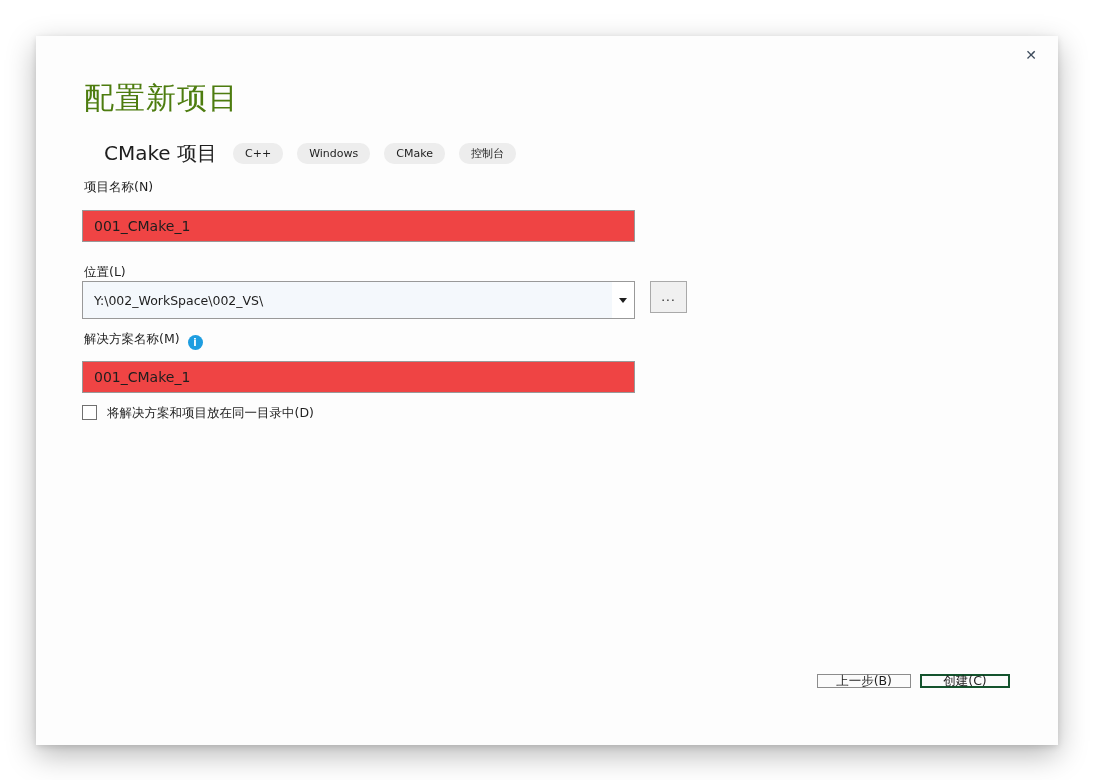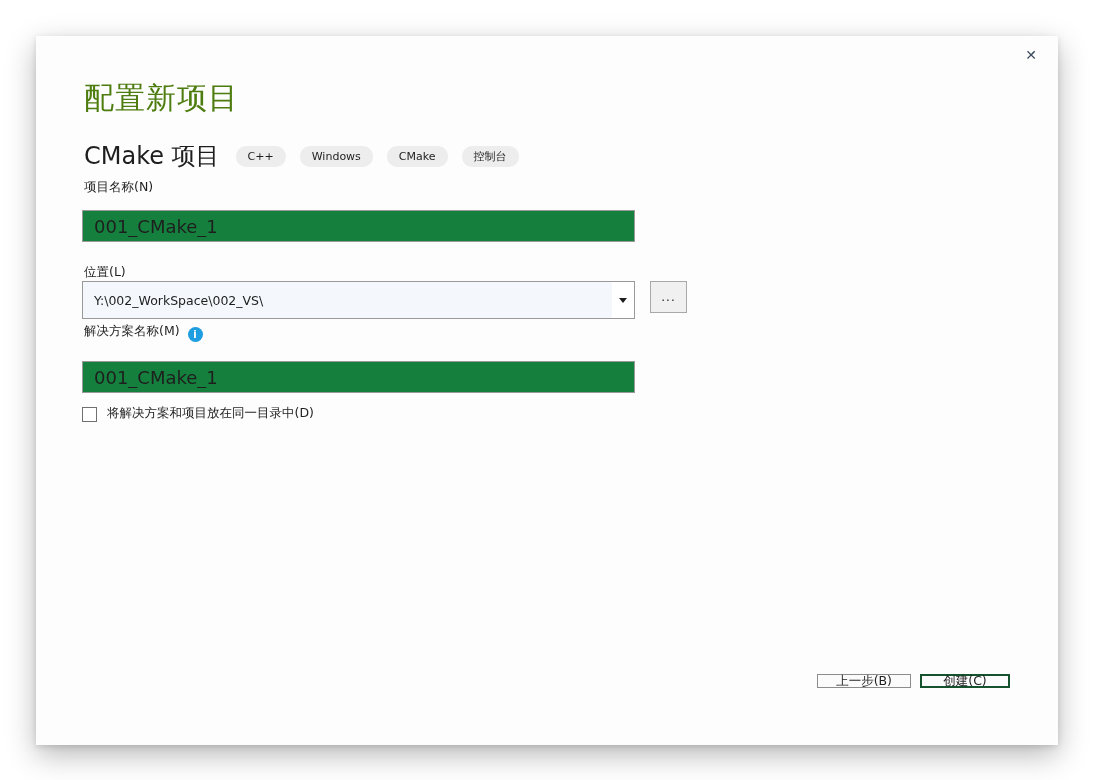--- a/index.html
+++ b/index.html
@@ -31,22 +31,23 @@
     font-weight: 400;
     color: #4d7c0f;
     letter-spacing: 1px;
   }
   .subtitle-row {
     position: absolute;
     left: 48px; top: 104px;
     display: flex; align-items: center; gap: 16px;
   }
   .template-name {
-    font-size: 24px;
-    color: #1e1e1e;
+    font-size: 20px;
+    color: #1e1e1e;
+    margin-left: 20px;
   }
   .tags { display: flex; align-items: center; gap: 14px; }
   .tag {
     background: #ededed;
     color: #1e1e1e;
     font-size: 11px;
     line-height: 1;
     padding: 5px 12px;
     border-radius: 10px;
     white-space: nowrap;
@@ -55,23 +56,23 @@
     position: absolute;
     left: 48px;
     font-size: 12.5px;
     color: #1e1e1e;
   }
   .text-input {
     position: absolute;
     left: 46px;
     width: 553px; height: 32px;
     border: 1px solid #999999;
-    background: #15803d;
+    background: #ef4444;
     font-family: "DejaVu Sans", "Liberation Sans", sans-serif;
-    font-size: 18px;
+    font-size: 14px;
     color: #1e1e1e;
     padding: 0 11px;
     outline: none;
   }
   .combo {
     position: absolute;
     left: 46px; top: 245px;
     width: 553px; height: 38px;
     border: 1px solid #999999;
     background: #f4f8fc;
@@ -116,21 +117,21 @@
     color: #ffffff;
     font-size: 10px; font-weight: bold;
     text-align: center; line-height: 15px;
     vertical-align: -3px;
     margin-left: 8px;
     font-style: normal;
   }
   .checkbox-row {
     position: absolute;
     left: 46px; top: 369px;
-    display: flex; align-items: flex-end; gap: 10px;
+    display: flex; align-items: flex-start; gap: 10px;
     cursor: pointer;
   }
   .checkbox-box {
     width: 15px; height: 15px;
     border: 1px solid #707070;
     background: #ffffff;
   }
   .checkbox-label {
     font-size: 12.5px;
     color: #1e1e1e;
@@ -178,21 +179,21 @@
 
   <label class="field-label" style="top:228px">位置(L)</label>
   <div class="combo">
     <div class="combo-text">Y:\002_WorkSpace\002_VS\</div>
     <div class="combo-arrow">
       <span class="tri"></span>
     </div>
   </div>
   <div class="browse-btn">...</div>
 
-  <label class="field-label" style="top:287px">
+  <label class="field-label" style="top:295px">
     <span>解决方案名称(M)</span><i class="info-icon">i</i>
   </label>
   <input class="text-input" style="top: 325px;" type="text" value="001_CMake_1">
 
   <div class="checkbox-row">
     <span class="checkbox-box"></span>
     <span class="checkbox-label">将解决方案和项目放在同一目录中(D)</span>
   </div>
 
   <div class="footer-buttons">

